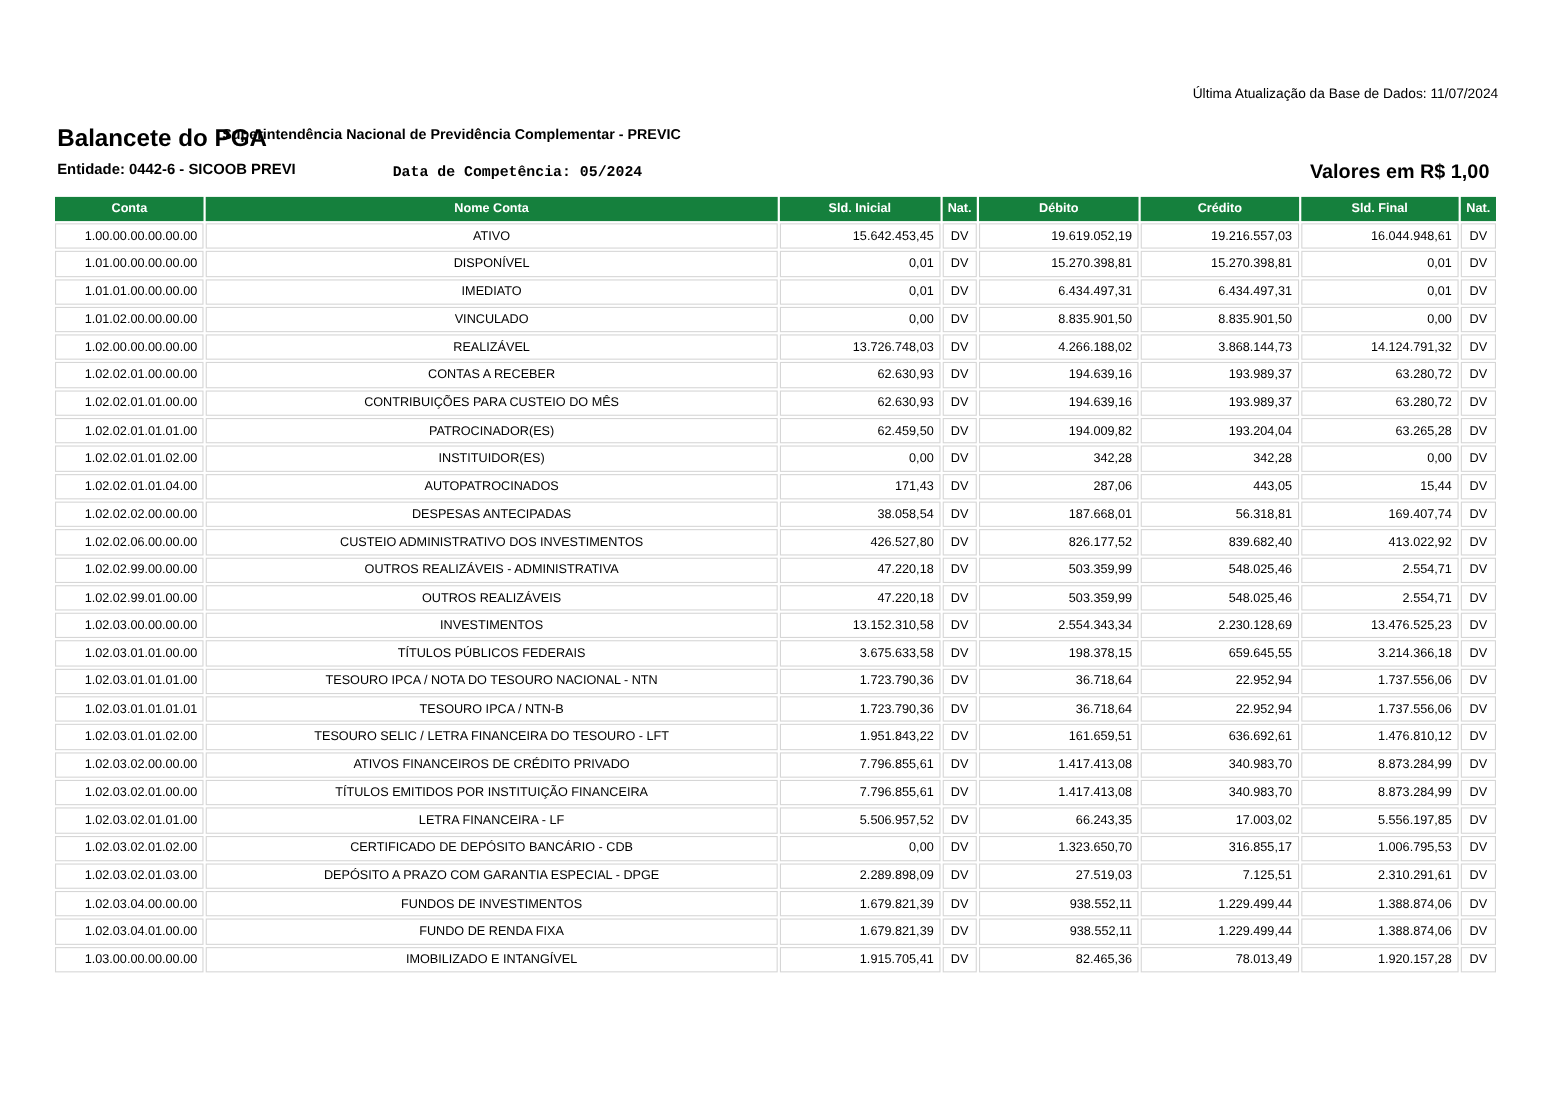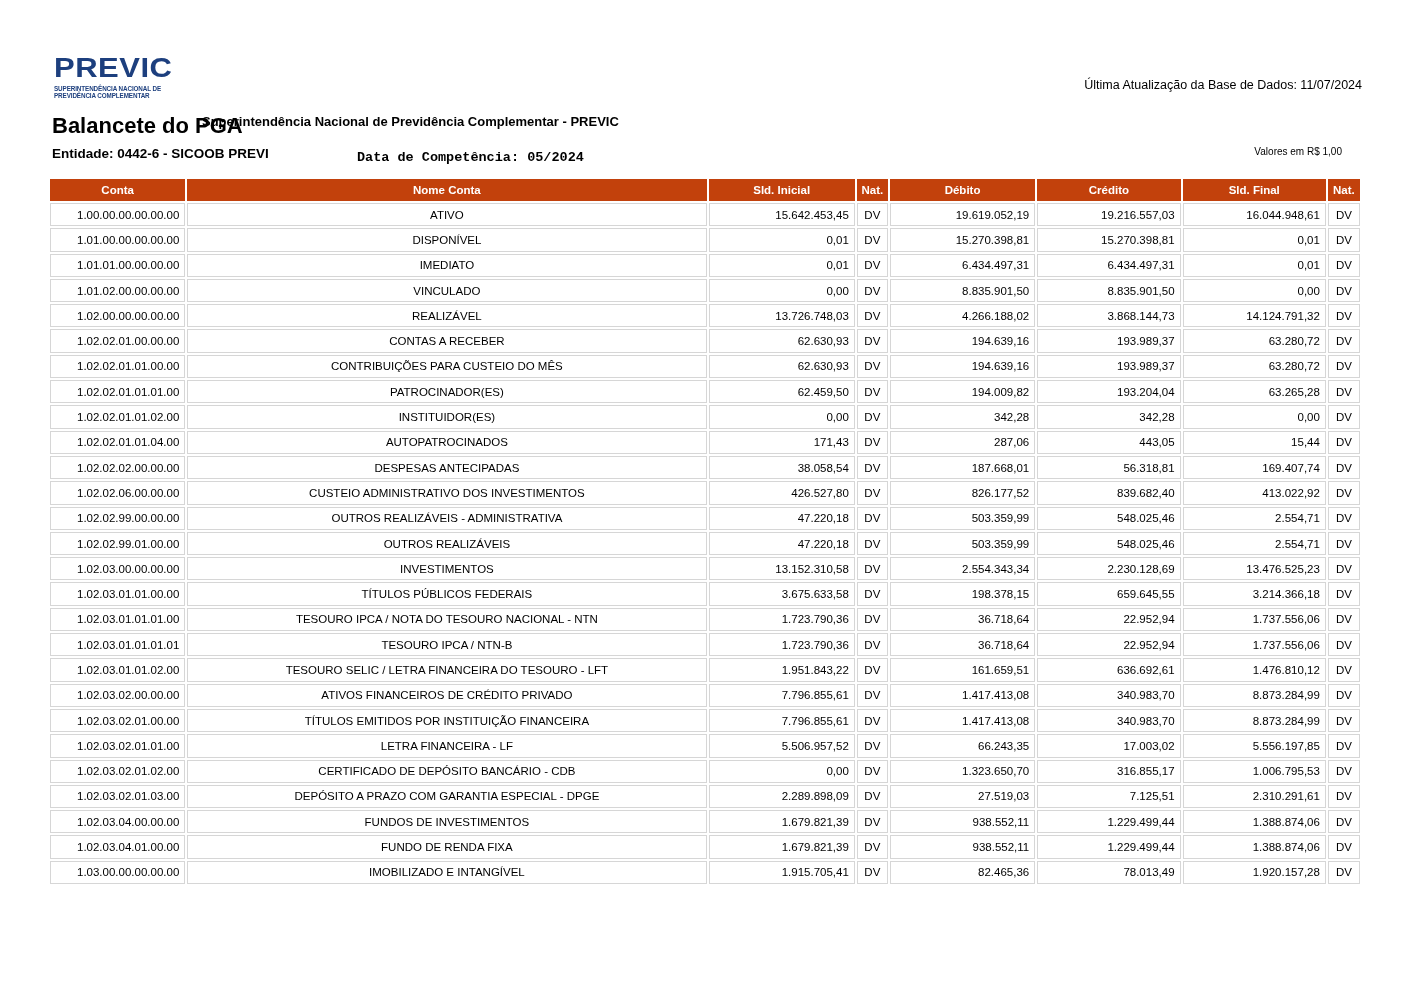--- a/index.html
+++ b/index.html
@@ -9,40 +9,35 @@
     .logo-word { position: absolute; left: 2px; top: 0; font-family: "Liberation Sans", sans-serif; font-weight: 900; font-size: 31px; color: #1d3f7e; letter-spacing: 0.5px; line-height: 30px; transform: scaleY(0.92); transform-origin: top left; }
     .logo-sub { position: absolute; left: 2px; font-size: 6.3px; font-weight: bold; color: #1d3f7e; line-height: 7px; white-space: nowrap; letter-spacing: -0.1px; }
     .logo-sub1 { top: 31px; }
     .logo-sub2 { top: 38px; }
     .org-title { position: absolute; left: 150px; top: 16px; font-size: 13px; font-weight: bold; white-space: nowrap; margin-top: 44px; }
     .last-update { position: absolute; right: 0; top: 24px; font-size: 12.5px; white-space: nowrap; }
     .report-title { position: absolute; left: 52px; top: 113px; font-size: 22px; font-weight: bold; }
     .meta-row { position: absolute; left: 52px; top: 146px; width: 1306px; height: 18px; font-size: 13.5px; font-weight: bold; }
     .entity { position: absolute; left: 0; top: 0; white-space: nowrap; }
     .competence { position: absolute; left: 305px; top: 4px; white-space: nowrap; font-family: Liberation Mono, monospace; }
-    .values-unit { position: absolute; right: 16px; top: 0; font-weight: normal; font-size: 10px; white-space: nowrap; }
+    .values-unit { position: absolute; right: 4px; top: 0; font-weight: bold; font-size: 18px; white-space: nowrap; }
     table.bal { position: absolute; left: 48px; top: 177px; width: 1314px; border-collapse: separate; border-spacing: 2px; font-size: 11.5px; }
-    table.bal th { background: #c2410c; color: #ffffff; font-weight: bold; font-size: 11.5px; height: 22px; padding: 0 4px; text-align: center; }
+    table.bal th { background: #15803d; color: #ffffff; font-weight: bold; font-size: 11.5px; height: 22px; padding: 0 4px; text-align: center; }
     table.bal td { height: 23.3px; padding: 0 5px; border: 1px solid #d6d6d6; box-sizing: border-box; white-space: nowrap; }
     td.c-conta { text-align: right; width: 125px; }
     td.c-nome { text-align: center; width: 508px; }
     td.c-num { text-align: right; }
     td.c-nat { text-align: center; width: 22px; }
     col.w-conta { width: 135px; } col.w-nome { width: 518px; } col.w-ini { width: 146px; } col.w-nat { width: 31px; }
     col.w-deb { width: 145px; } col.w-cred { width: 143px; } col.w-fin { width: 143px; } col.w-nat2 { width: 32px; }
   </style>
 </head>
 <body>
 
 <div class="header">
-  <div class="logo">
-    <div class="logo-word">PREVIC</div>
-    <div class="logo-sub logo-sub1">SUPERINTENDÊNCIA NACIONAL DE</div>
-    <div class="logo-sub logo-sub2">PREVIDÊNCIA COMPLEMENTAR</div>
-  </div>
   <div class="org-title">Superintendência Nacional de Previdência Complementar - PREVIC</div>
   <div class="last-update">Última Atualização da Base de Dados: 11/07/2024</div>
 </div>
 
 <div class="report-title">Balancete do PGA</div>
 
 <div class="meta-row">
   <div class="entity">Entidade: 0442-6 - SICOOB PREVI</div>
   <div class="competence">Data de Competência: 05/2024</div>
   <div class="values-unit">Valores em R$ 1,00</div>

